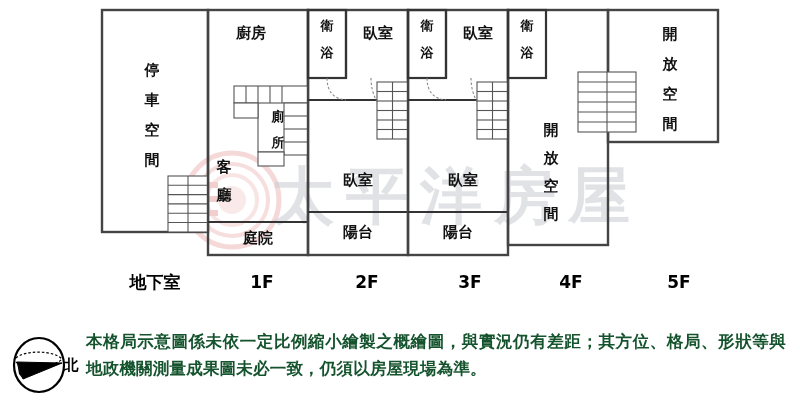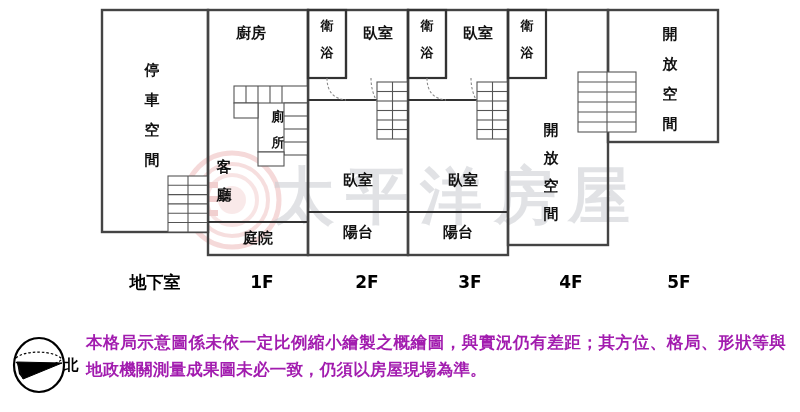--- a/index.html
+++ b/index.html
@@ -86,26 +86,26 @@
     left: 0;
     top: 326px;
     width: 800px;
     height: 86px;
   }
   .note-text {
     position: absolute;
     left: 86px;
     top: 4px;
     width: 700px;
-    font-family: Liberation Serif, serif;
+    font-family: Liberation Mono, monospace;
     font-size: 16.5px;
     font-weight: 700;
     line-height: 1.62;
     letter-spacing: 0.2px;
-    color: #a21caf;
+    color: #14532d;
     text-align: justify;
   }
   #compass {
     position: absolute;
     left: 6px;
     top: 6px;
     width: 78px;
     height: 70px;
   }
 </style>

